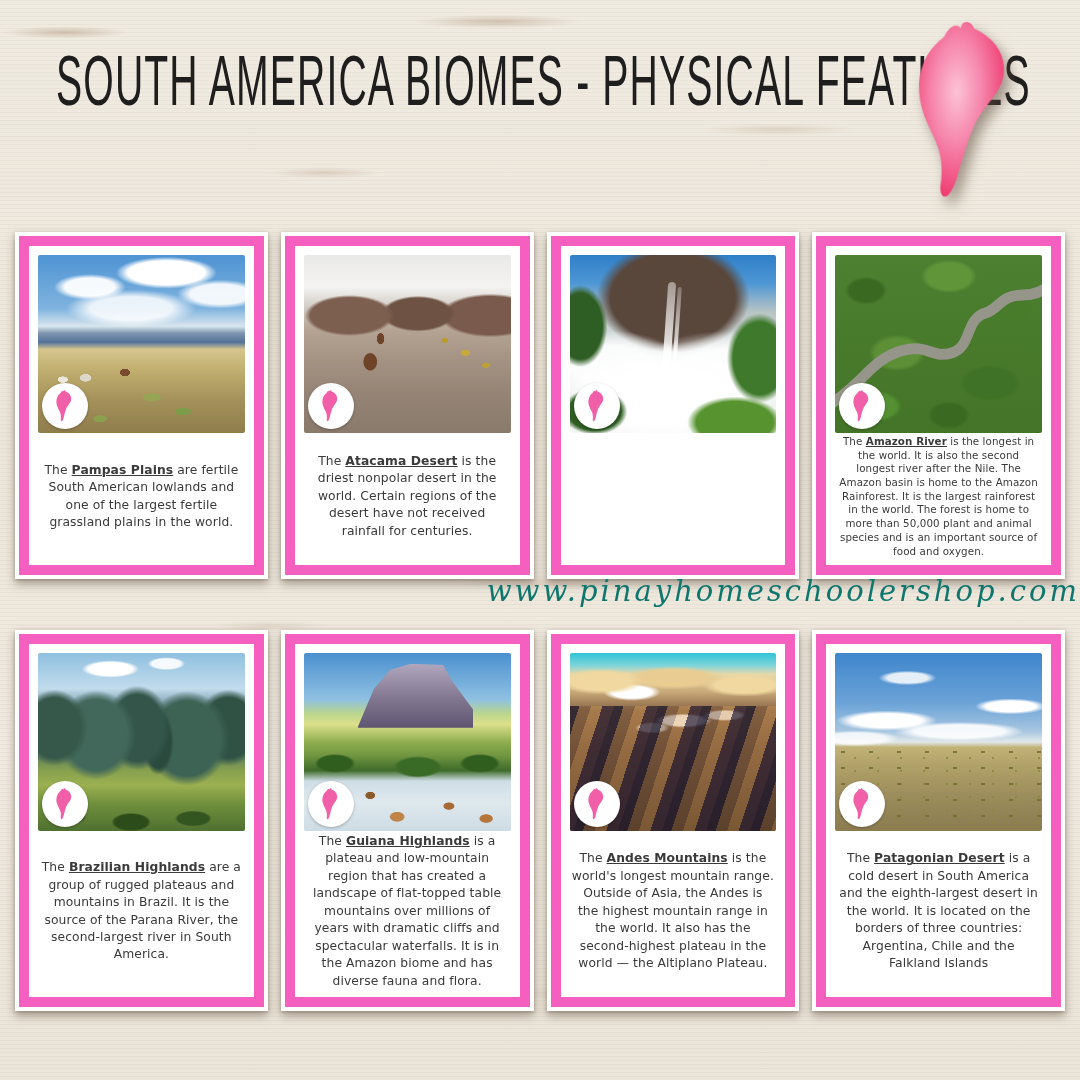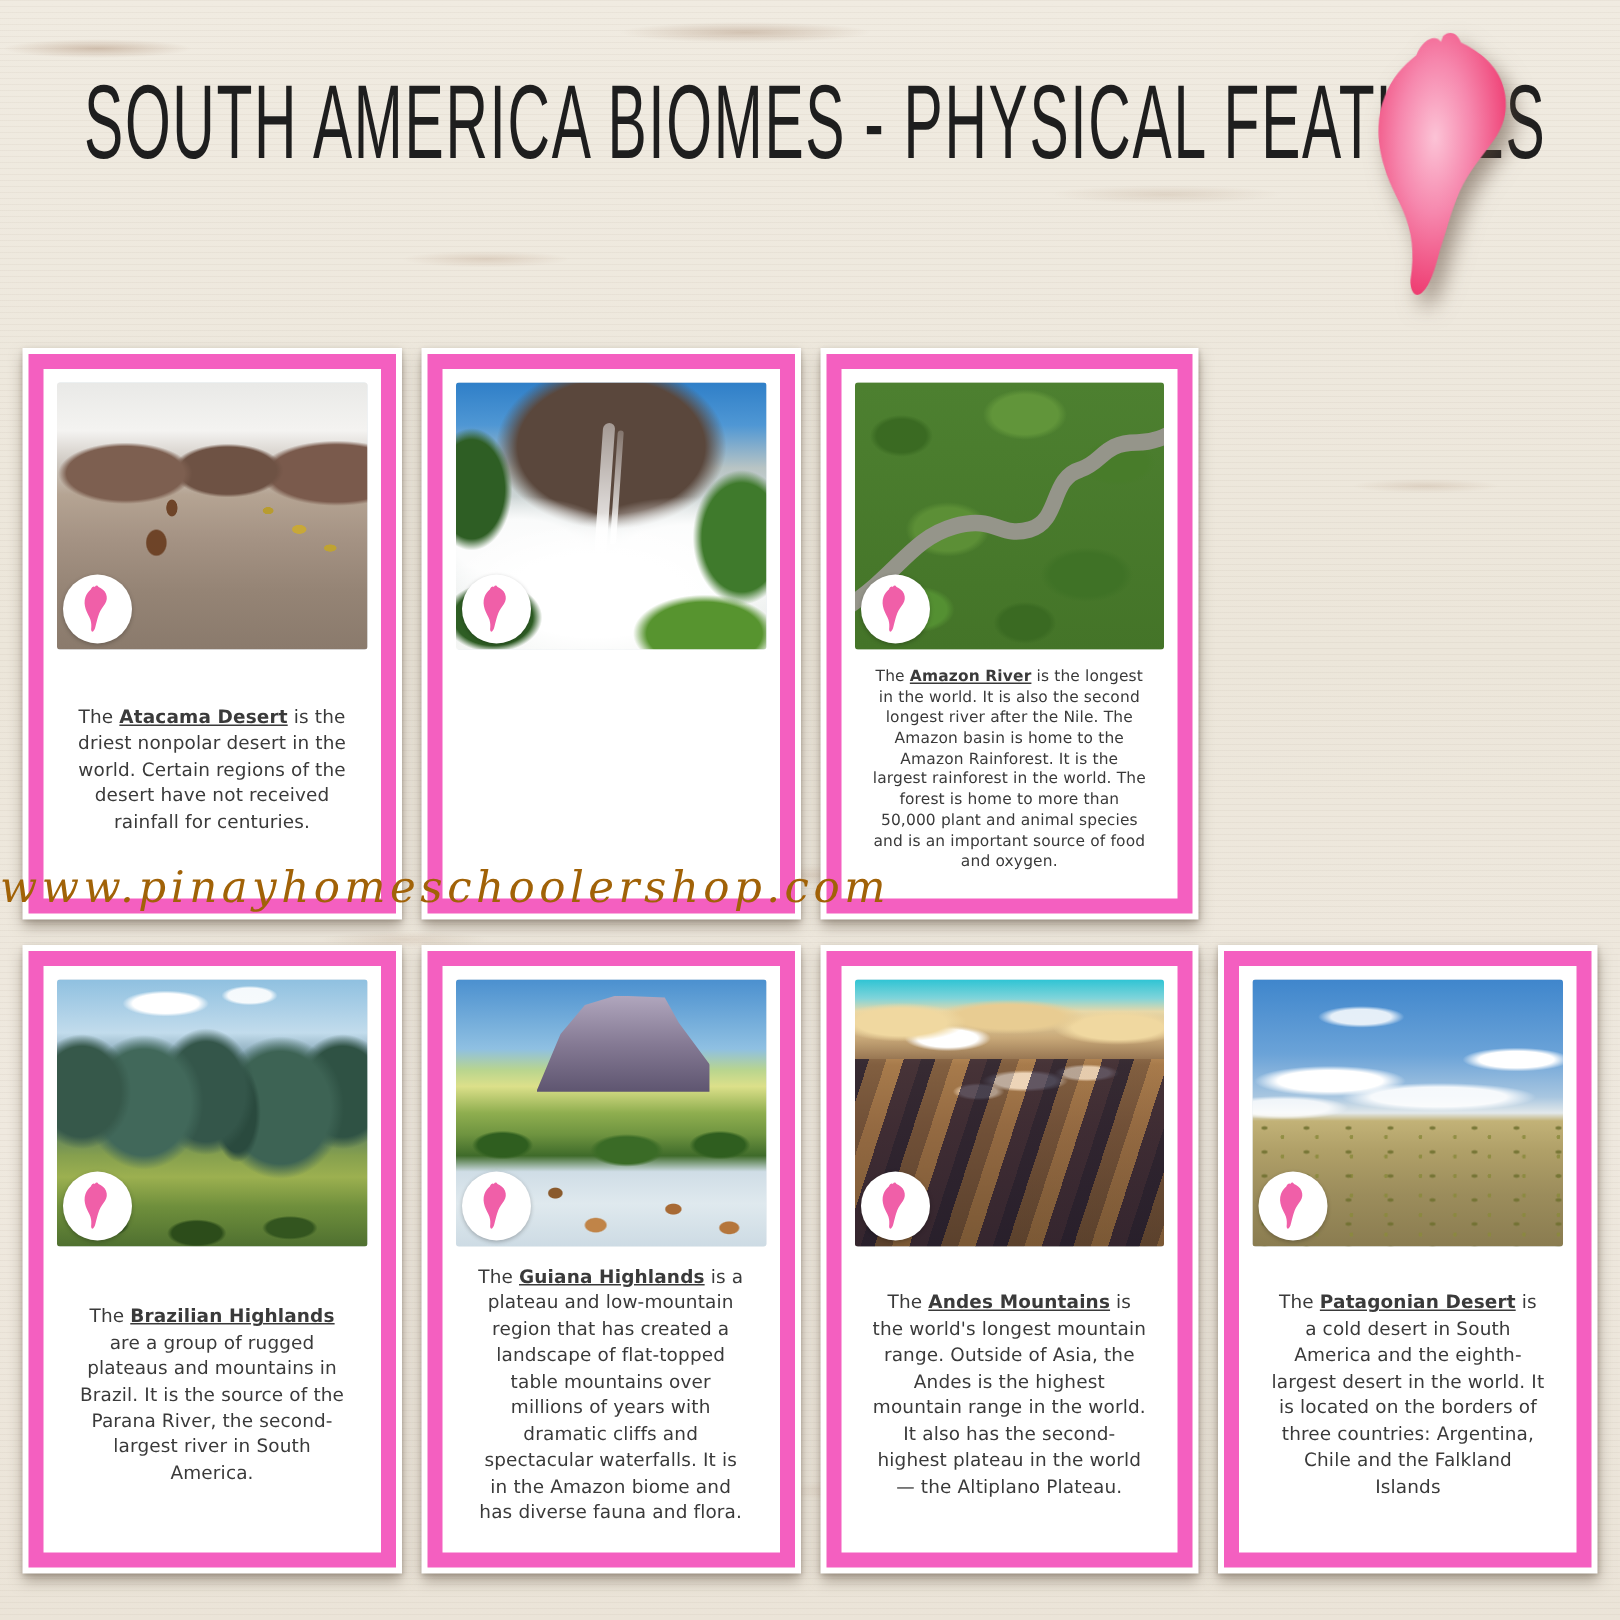--- a/index.html
+++ b/index.html
@@ -38,37 +38,37 @@
     transform:scaleX(.56);transform-origin:0 50%;white-space:nowrap;
   }
   
   .big-map{
     position:absolute;right:46px;top:20px;width:134px;height:188px;z-index:3;
     filter:drop-shadow(6px 8px 7px rgba(95,75,60,.55));
     transform:rotate(2deg);
   }
   
   .watermark{
-    position:absolute;top:574px;left:0;width:100%;text-align:left;z-index:3;
+    position:absolute;top:574px;left:0;width:100%;text-align:right;z-index:3;
     font-family:"DejaVu Serif",serif;font-style:italic;
-    font-size:29px;color:#a16207;letter-spacing:3px;
+    font-size:29px;color:#0f766e;letter-spacing:3px;
   }
   
   .row{position:absolute;left:15px;width:1050px;display:grid;
     grid-template-columns:repeat(4,1fr);gap:13px;z-index:2;}
   .row-1{top:232px;height:328px;}
   .row-2{top:630px;height:330px;}
   .card{background:#fff;padding:4px;display:flex;
     box-shadow:0 5px 9px rgba(100,85,70,.5),0 1px 3px rgba(100,85,70,.35);}
   .frame{flex:1;border:10px solid #f45fc0;background:#fff;
     display:flex;flex-direction:column;padding:9px 9px 5px;}
   .photo{position:relative;height:178px;flex:none;overflow:hidden;
     border-radius:2px;background-repeat:no-repeat;background-color:#9db4c4;}
   .caption{flex:1;display:flex;align-items:center;justify-content:center;}
-  .cap-text{margin:12px;text-align:center;font-size:12.3px;line-height:1.42;
+  .cap-text{margin:2px;text-align:center;font-size:12.3px;line-height:1.42;
     color:#3a3a3a;letter-spacing:.1px;}
   .small-text .cap-text{font-size:10.3px;line-height:1.33;}
   .term{font-weight:bold;text-decoration:underline;}
   
   .badge{position:absolute;left:4px;bottom:4px;width:46px;height:46px;
     background:#fff;border-radius:50%;display:flex;align-items:center;
     justify-content:center;box-shadow:0 1px 3px rgba(0,0,0,.25);}
   .mini-sa{width:24px;height:33px;fill:#f05fa8;}
   
   .ph-pampas{background-image:
@@ -191,20 +191,38 @@
 <h1 class="page-title">SOUTH AMERICA BIOMES - PHYSICAL FEATURES</h1>
 
 <svg class="big-map" viewBox="0 0 100 140">
   <use href="#sa-shape" fill="url(#saGrad)"></use>
 </svg>
 
 <div class="watermark">www.pinayhomeschoolershop.com</div>
 
 <div class="row row-1">
 
+  <div class="card">
+    <div class="frame">
+      <div class="photo ph-pampas">
+        <span class="badge">
+          <svg class="mini-sa" viewBox="0 0 100 140">
+              <use href="#sa-shape"></use>
+            </svg>
+        </span>
+      </div>
+      <div class="caption">
+        <p class="cap-text">
+          <span>The</span>
+          <span class="term">Pampas Plains</span>
+          <span>are fertile South American lowlands and one of the largest fertile grassland plains in the world.</span>
+        </p>
+      </div>
+    </div>
+  </div>
 
   <div class="card">
     <div class="frame">
       <div class="photo ph-atacama">
         <span class="badge">
           <svg class="mini-sa" viewBox="0 0 100 140">
               <use href="#sa-shape"></use>
             </svg>
         </span>
       </div>

